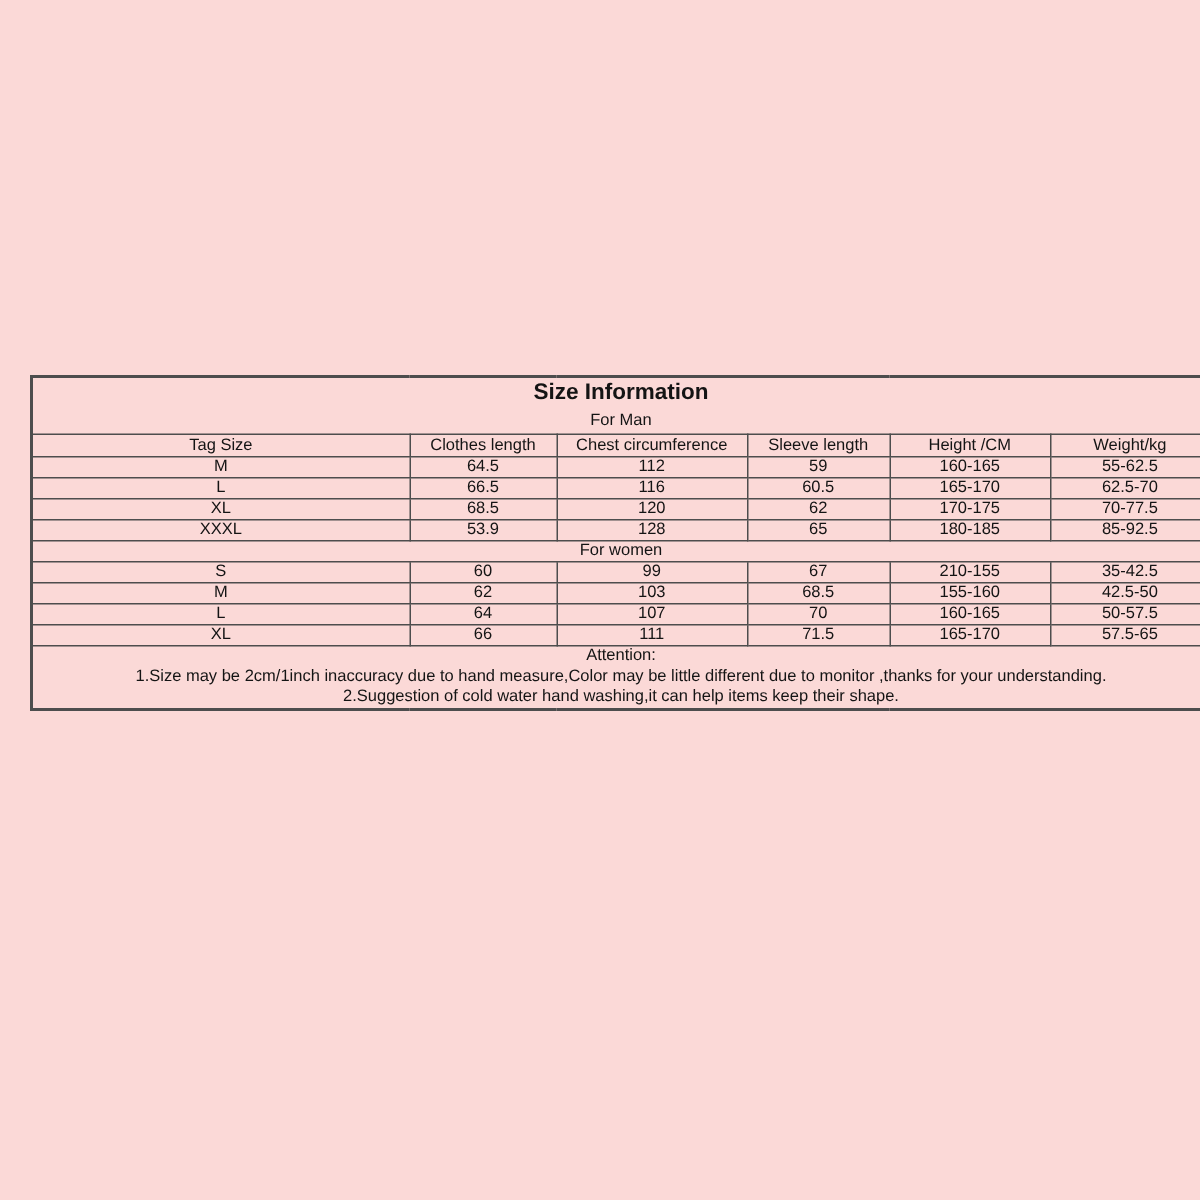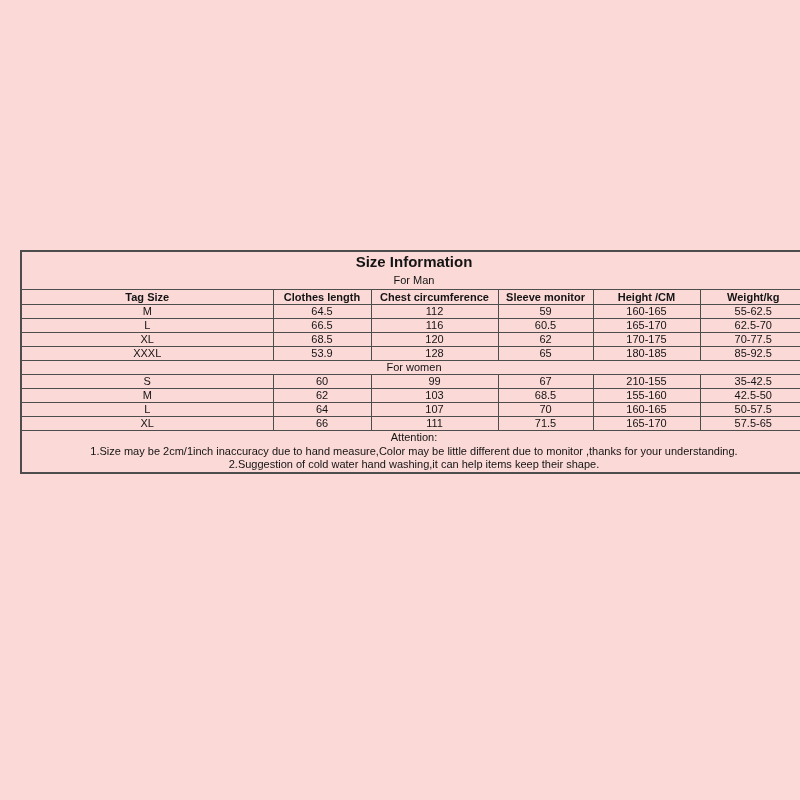--- a/index.html
+++ b/index.html
@@ -44,21 +44,21 @@
   .main-title {
     font-size: 15px;
     font-weight: bold;
     line-height: 20px;
   }
   .sub-title {
     font-size: 11px;
     line-height: 17px;
   }
   tr.header-row th {
-    font-weight: bold;
+    font-weight: normal;
     height: 14px;
   }
   td.tag-cell {
     font-weight: bold;
   }
   td.section-cell {
     font-weight: bold;
   }
   td.attention-cell {
     height: 53px;
@@ -89,21 +89,21 @@
     <tr>
       <td class="title-cell" colspan="6">
         <div class="main-title">Size Information</div>
         <div class="sub-title">For Man</div>
       </td>
     </tr>
     <tr class="header-row">
       <th>Tag Size</th>
       <th>Clothes length</th>
       <th>Chest circumference</th>
-      <th>Sleeve monitor</th>
+      <th>Sleeve length</th>
       <th>Height /CM</th>
       <th>Weight/kg</th>
     </tr>
 
     <tr>
       <td class="tag-cell">M</td>
       <td>64.5</td>
       <td>112</td>
       <td>59</td>
       <td>160-165</td>

